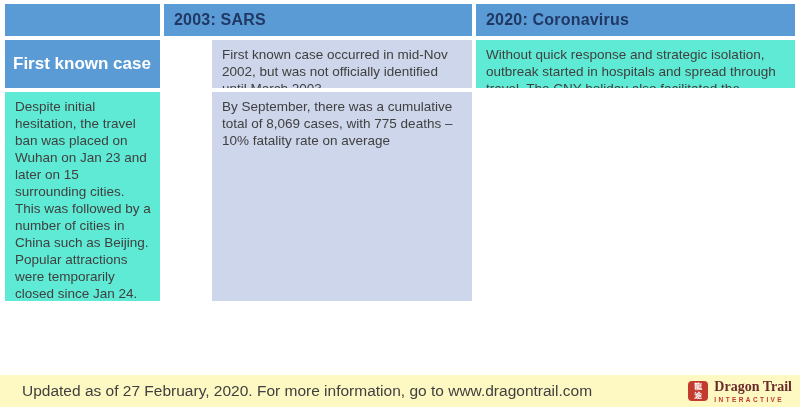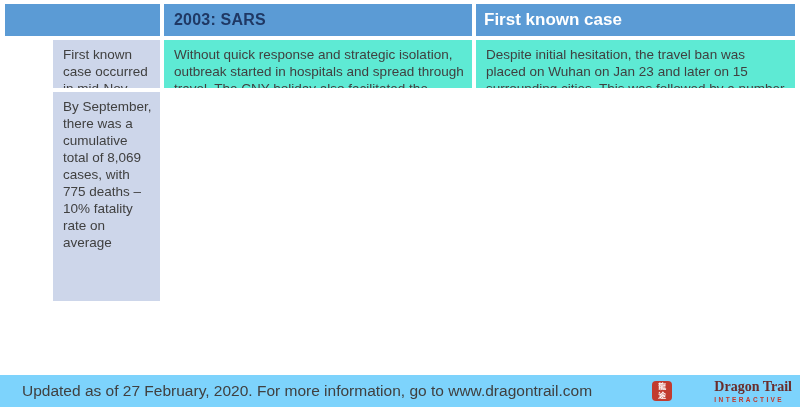--- a/index.html
+++ b/index.html
@@ -38,35 +38,35 @@
   }
 
   .body-cell {
     padding: 6px 8px 4px 10px;
     color: #404040; font-size: 13.5px; line-height: 17px;
   }
 
   .footer {
     position: absolute; left: 0; top: 375px; width: 800px; height: 32px;
     display: flex; align-items: center; justify-content: space-between;
-    background: #7dd3fc;
+    background: #fef9c3;
   }
   .footer-note {
     margin-left: 22px; color: #404040; font-size: 15.5px; white-space: nowrap;
   }
   .footer-note .url { color: #404040; text-decoration: none; }
 
   .brand { display: flex; align-items: center; margin-right: 8px; }
   .brand-seal {
     width: 20px; height: 20px; border-radius: 4px; background: #c23b2e;
     display: flex; flex-direction: column; align-items: center; justify-content: center;
     margin-right: 6px;
   }
   .brand-seal span { color: #ffffff; font-size: 8px; line-height: 9px; font-weight: bold; }
-  .brand-text { display: flex; flex-direction: column; margin-left: 36px; }
+  .brand-text { display: flex; flex-direction: column; }
   .brand-name {
     font-family: "Liberation Serif", serif; font-weight: bold;
     font-size: 14px; line-height: 14px; color: #6a2c2a;
   }
   .brand-tagline {
     font-size: 6.5px; letter-spacing: 2.4px; color: #c0392b; font-weight: bold;
     margin-top: 2px;
   }
 </style>
 </head>
@@ -74,20 +74,23 @@
 
 <div class="slide">
 
   <div class="cmp-table">
 
     <div class="cell blue head-cell">
       <span></span>
     </div>
     <div class="cell blue head-cell">
       <span>2003: SARS</span>
+    </div>
+    <div class="cell blue head-cell">
+      <span>2020: Coronavirus</span>
     </div>
 
     <div class="cell blue label-cell">
       <span>First known case</span>
     </div>
     <div class="cell band-a body-cell">
       <span>First known case occurred in mid-Nov 2002, but was not officially identified until March 2003</span>
     </div>
 
     <div class="cell band-b body-cell">

